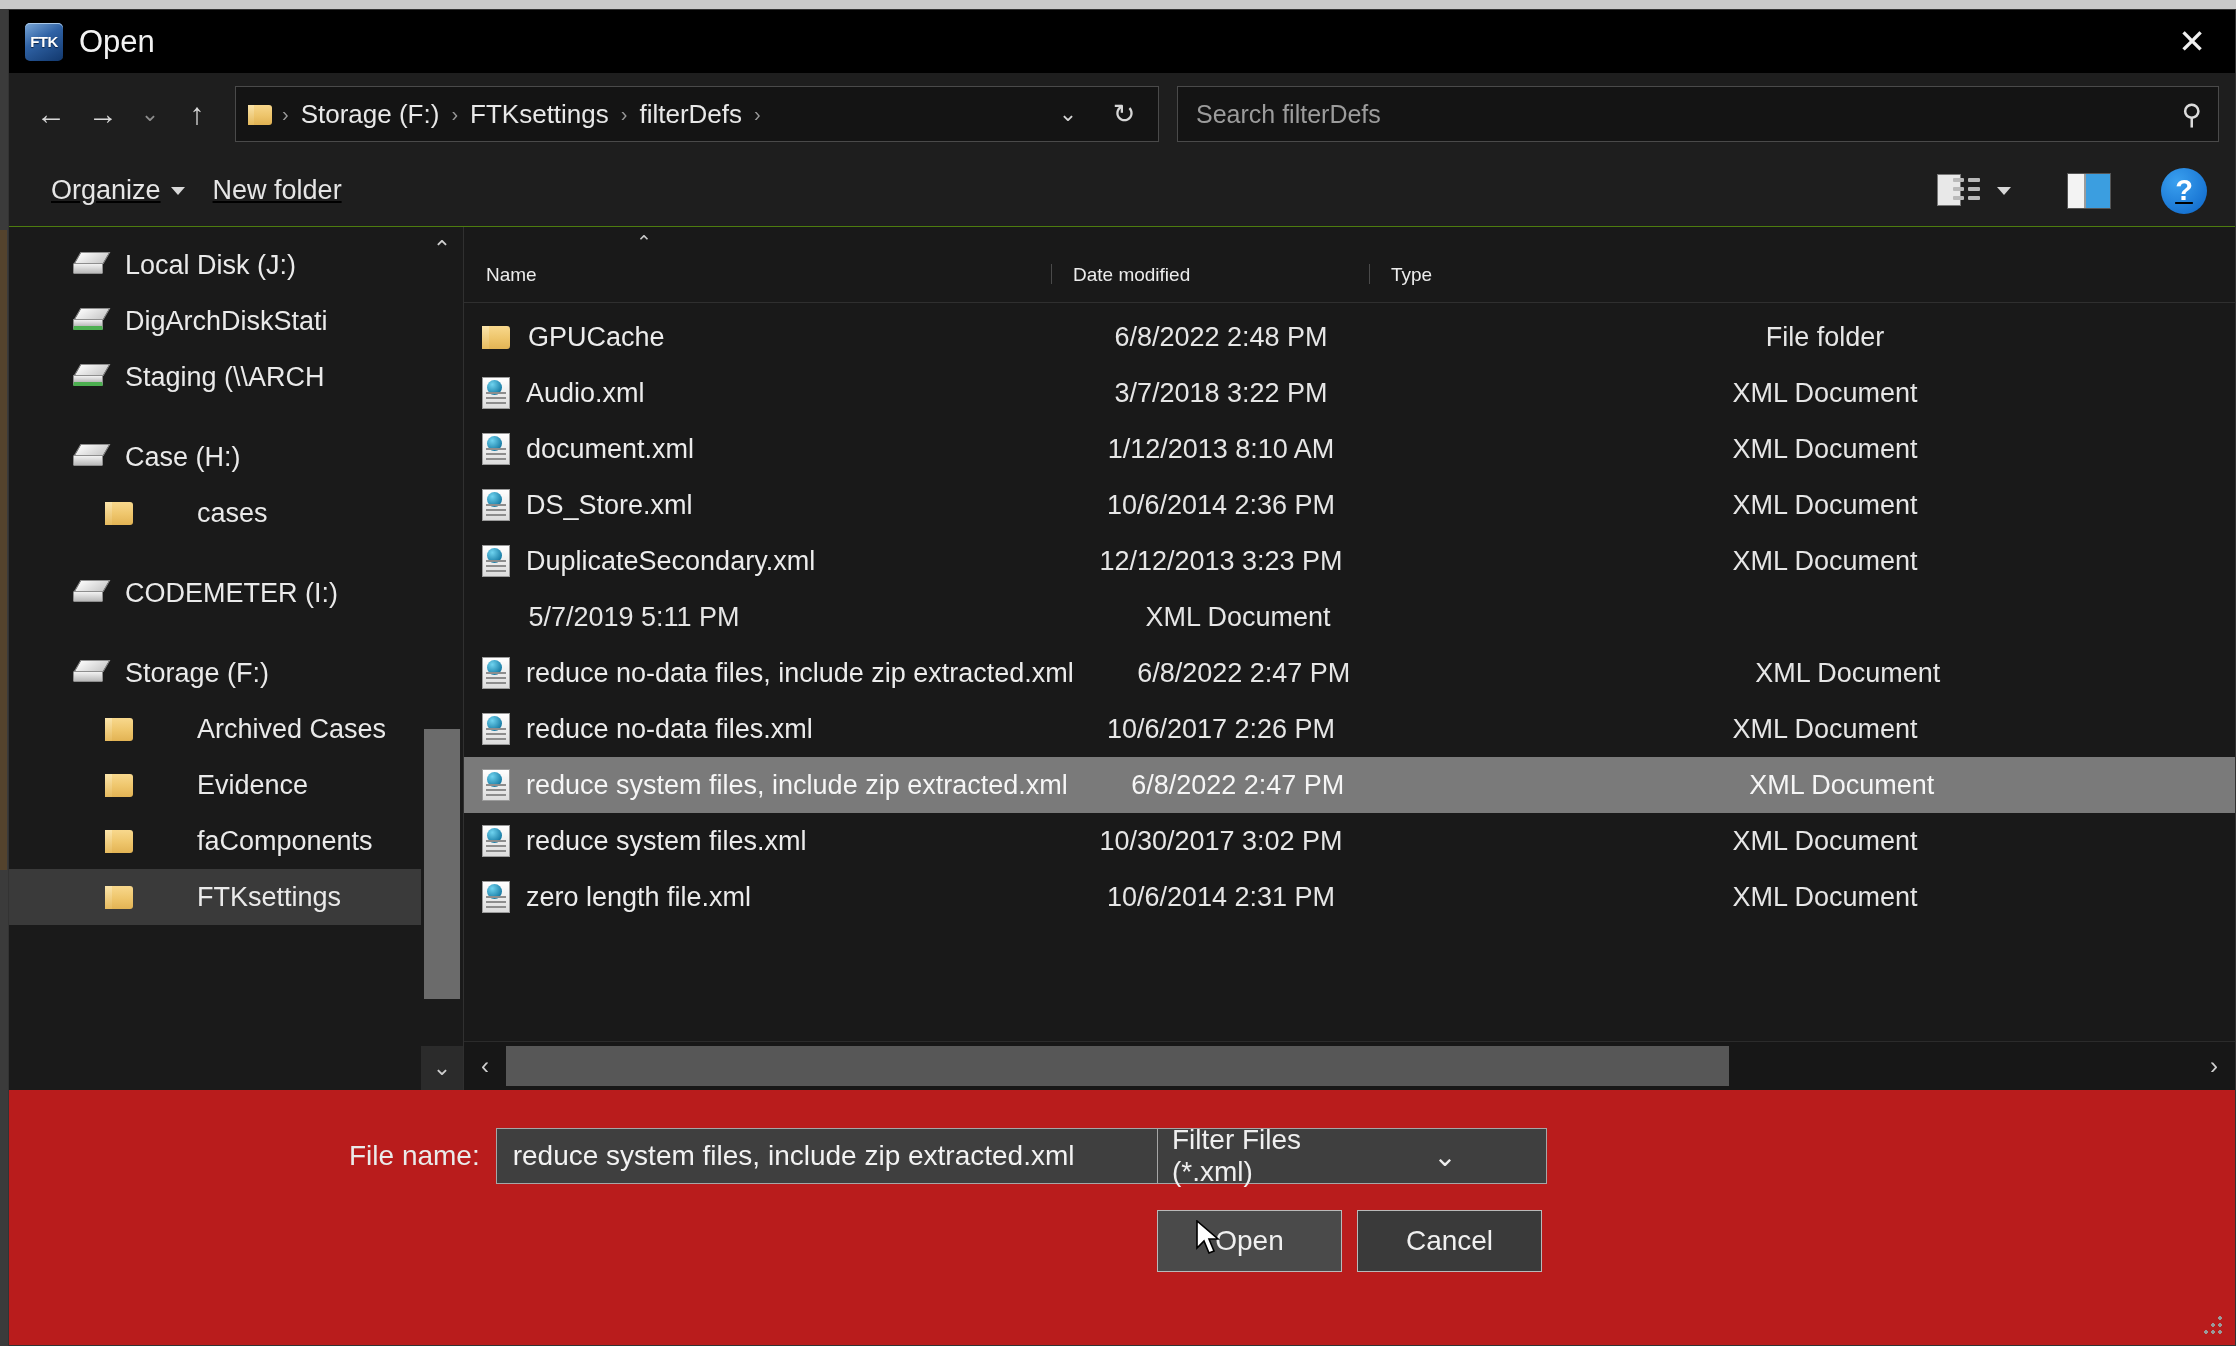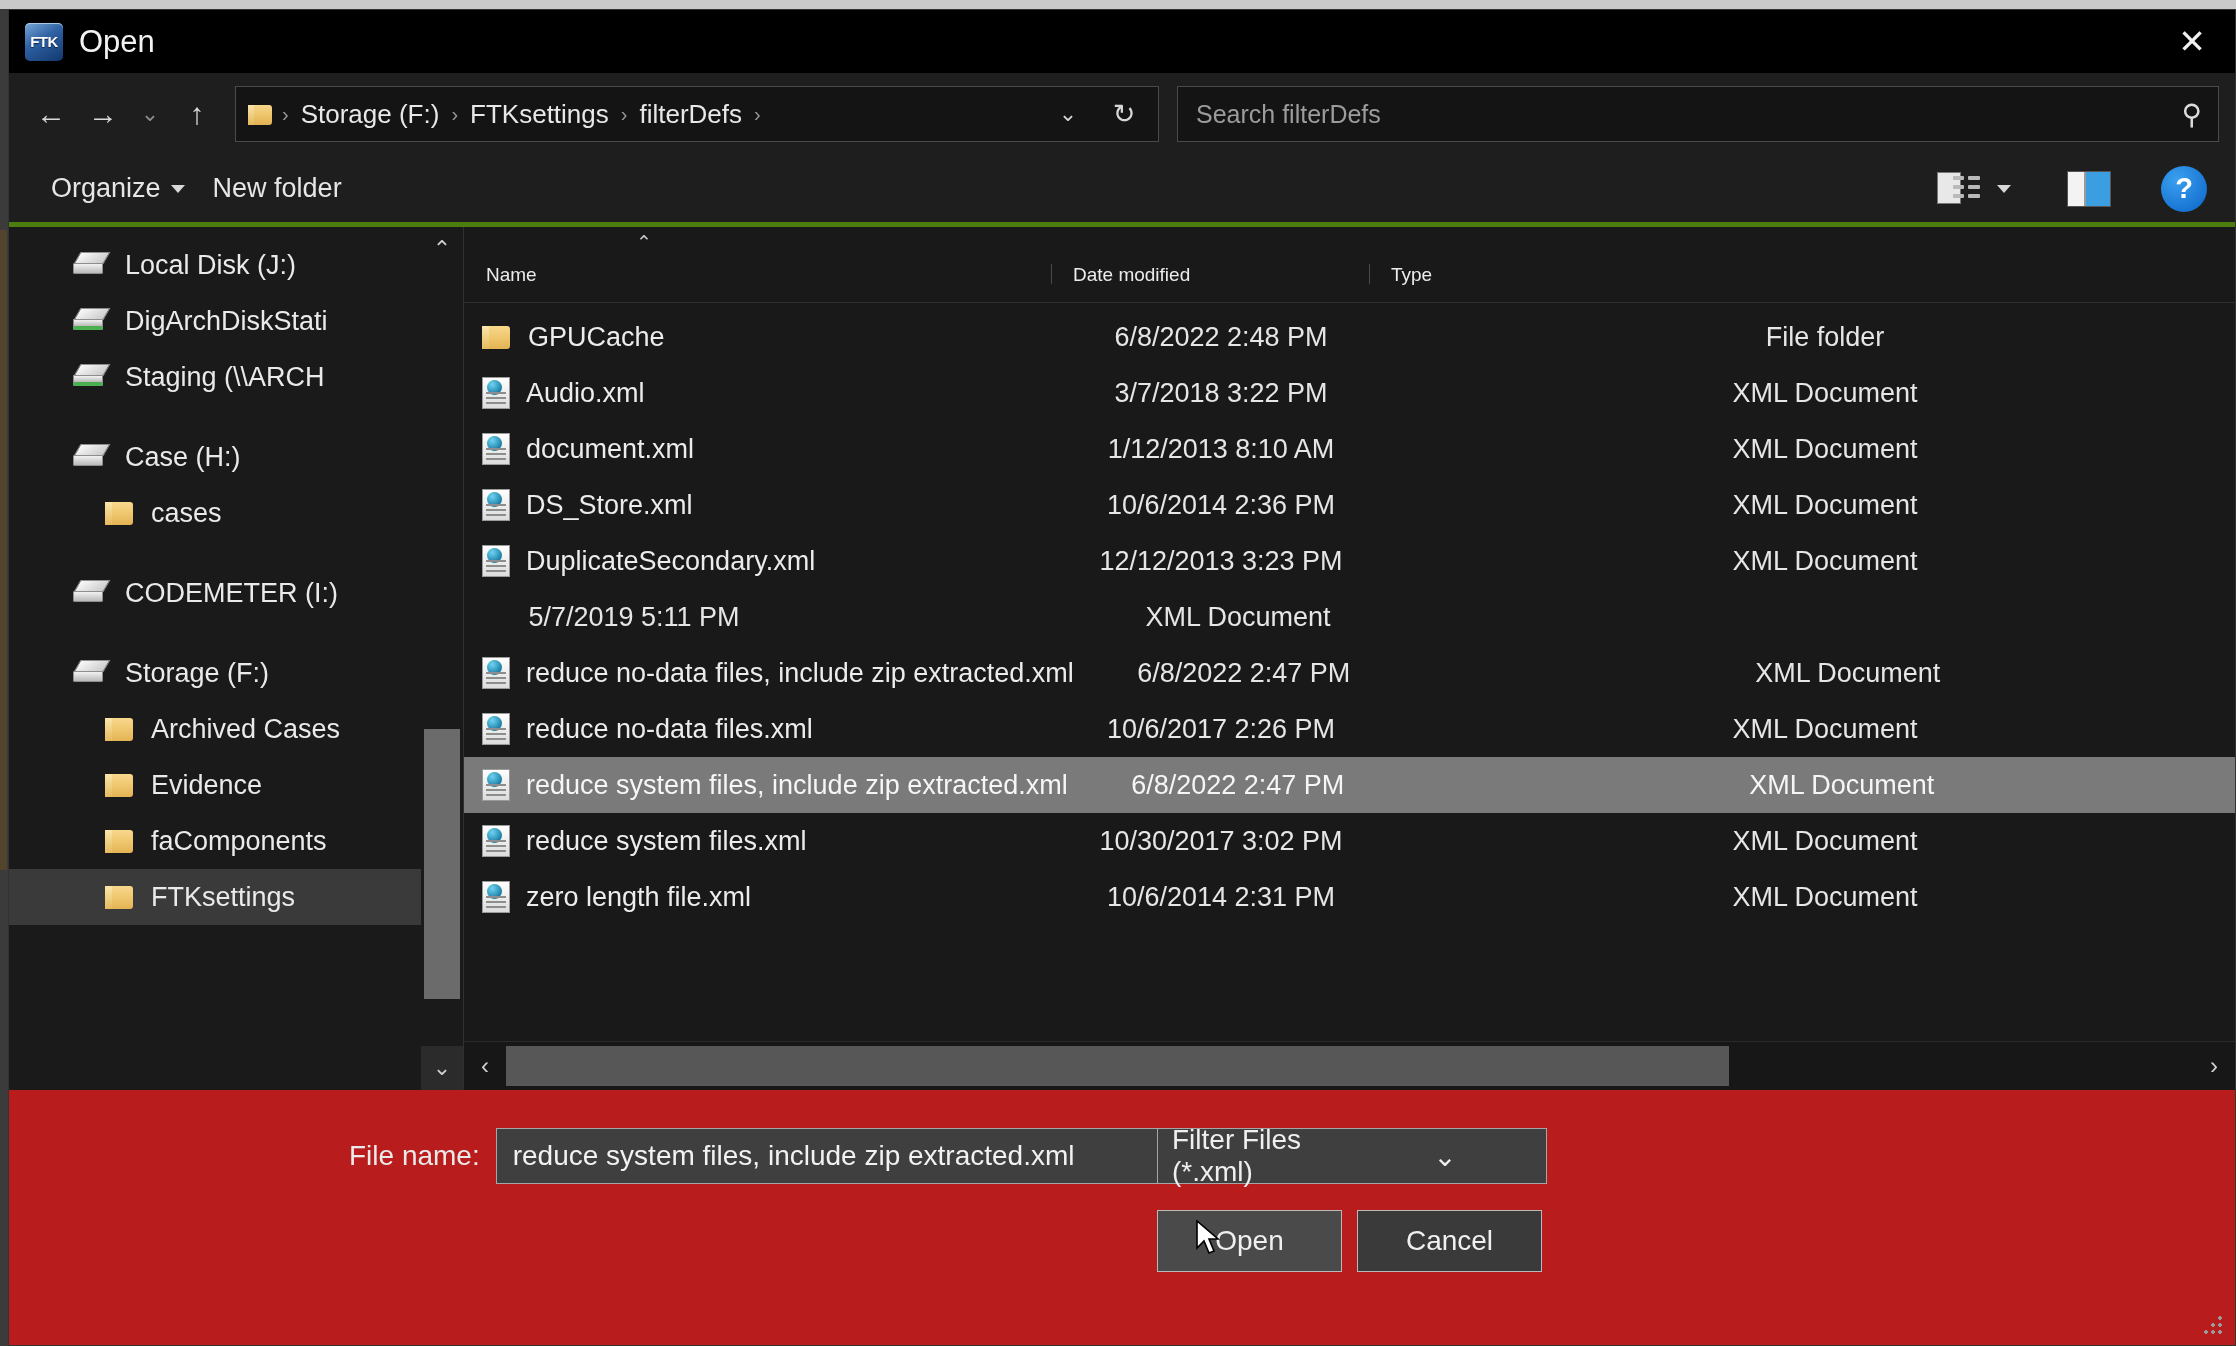--- a/index.html
+++ b/index.html
@@ -131,21 +131,22 @@
     color: #e4e4e4; font-size: 25px; font-family: "Liberation Sans", sans-serif;
   }
   .searchbar input::placeholder { color: #9c9c9c; }
   .search-icon { color: #dcdcdc; font-size: 28px; margin-left: 8px; }
 
   
   .cmdbar {
     height: 72px; flex: 0 0 72px;
     display: flex; align-items: center;
     background: #1e1e1e; padding: 0 28px;
-    border-bottom: 5px solid #4d7c0f;
+    border-bottom: 1px solid #4d7c0f;
+    text-decoration: underline;
   }
   .cmdbtn {
     color: #e6e6e6; font-size: 27px; padding: 6px 14px; cursor: pointer;
     display: flex; align-items: center; gap: 10px; white-space: nowrap;
   }
   .caret-dn {
     width: 0; height: 0; border-left: 7px solid transparent;
     border-right: 7px solid transparent; border-top: 8px solid #d8d8d8;
   }
   .cmd-spacer { flex: 1; }
@@ -214,21 +215,21 @@
   .tree-thumb {
     position: absolute; right: 3px; top: 458px; width: 36px; height: 270px;
     background: #6b6b6b; cursor: pointer;
   }
   .tree-list { padding-top: 10px; text-align: center; }
   .tree-row {
     height: 56px; display: flex; align-items: center;
     padding-left: 64px; cursor: pointer; white-space: nowrap;
     color: #eaeaea; font-size: 27px;
   }
-  .tree-row.indent1 { padding-left: 96px; }
+  .tree-row.indent1 { padding-left: 96px; gap: 46px; }
   .tree-row.selected { background: #3a3a3a; }
   .tree-gap { height: 24px; }
   .drive-icon {
     width: 36px; height: 26px; flex: 0 0 36px; margin-right: 16px; position: relative;
   }
   .drive-icon .top {
     position: absolute; left: 4px; top: 0; width: 30px; height: 12px;
     background: linear-gradient(135deg, #fbfbfb, #c9c9c9);
     transform: skewX(-30deg); border: 1px solid #8e8e8e;
   }

